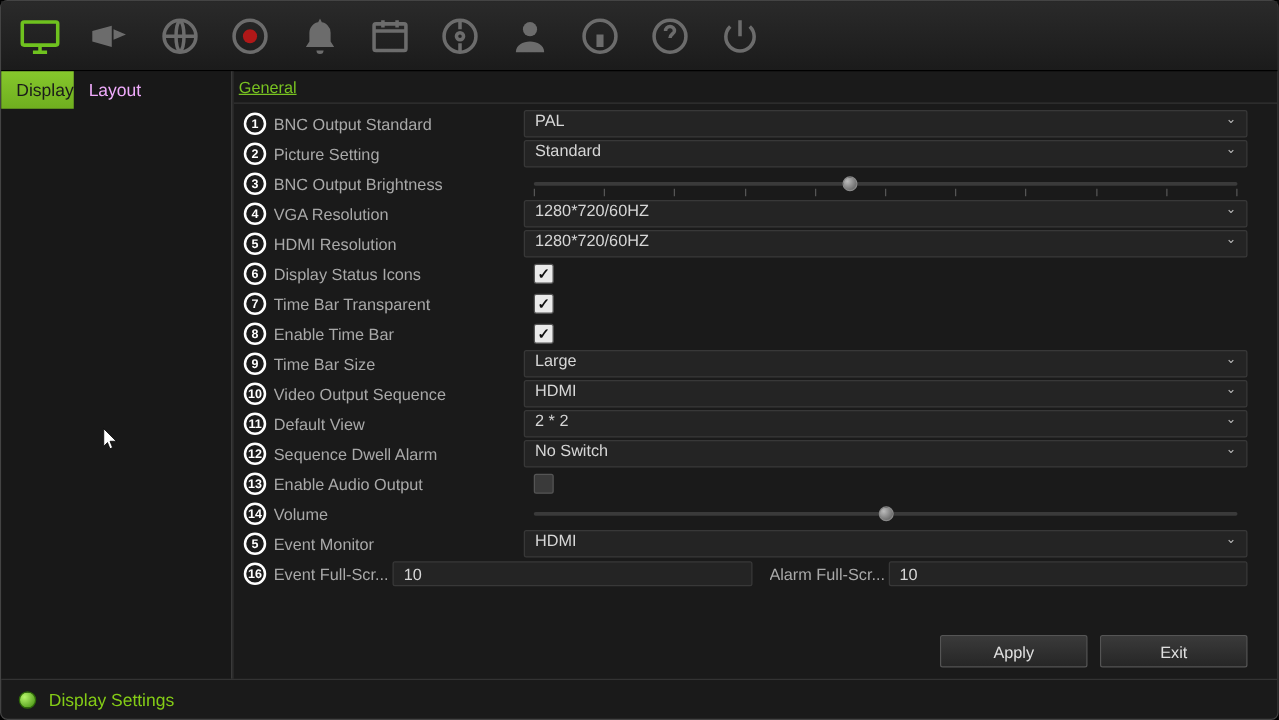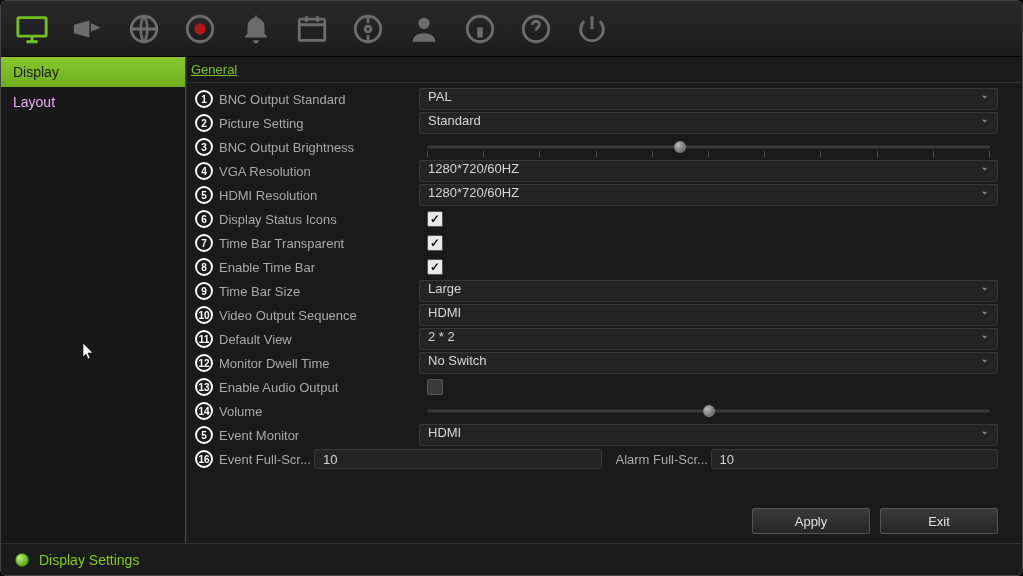--- a/index.html
+++ b/index.html
@@ -44,21 +44,20 @@
   .body {
     flex: 1;
     display: flex;
     min-height: 0;
   }
   .sidebar {
     width: 185px;
     background: #181818;
     border-right: 1px solid #444;
     display: flex;
-    flex-direction: column;
   }
   .sidebar .sitem {
     height: 30px;
     padding-left: 12px;
     display: flex;
     align-items: center;
     font-size: 14px;
     color: #f0abfc;
     cursor: pointer;
   }
@@ -458,21 +457,21 @@
             <div class="label">Default View</div>
             <div class="control">
               <div class="select">
                 <span>2 * 2</span>
                 <span class="caret">⌄</span>
               </div>
             </div>
           </div>
           <div class="row">
             <div class="numbadge">12</div>
-            <div class="label">Monitor Dwell Time</div>
+            <div class="label">Sequence Dwell Alarm</div>
             <div class="control">
               <div class="select">
                 <span>No Switch</span>
                 <span class="caret">⌄</span>
               </div>
             </div>
           </div>
           <div class="row">
             <div class="numbadge">13</div>
             <div class="label">Enable Audio Output</div>

